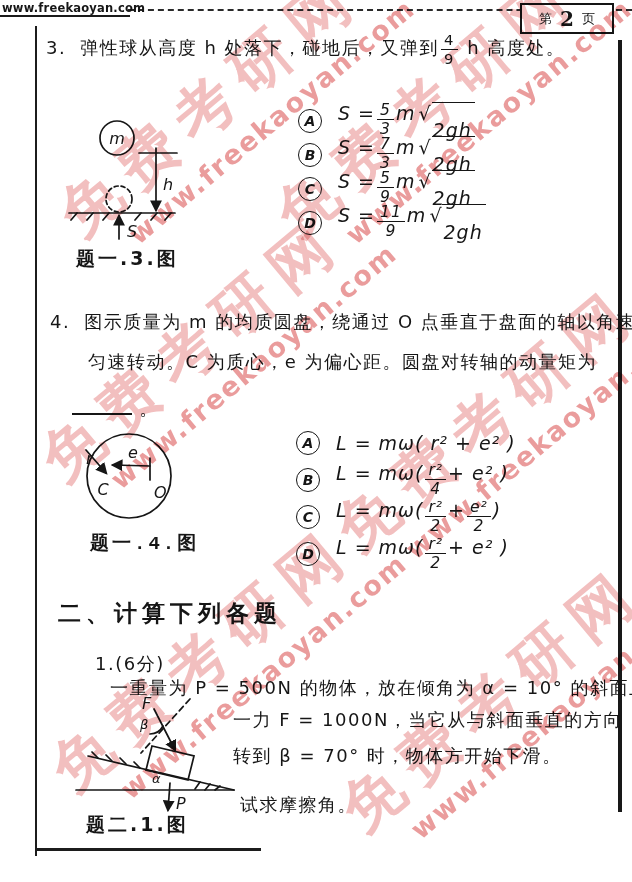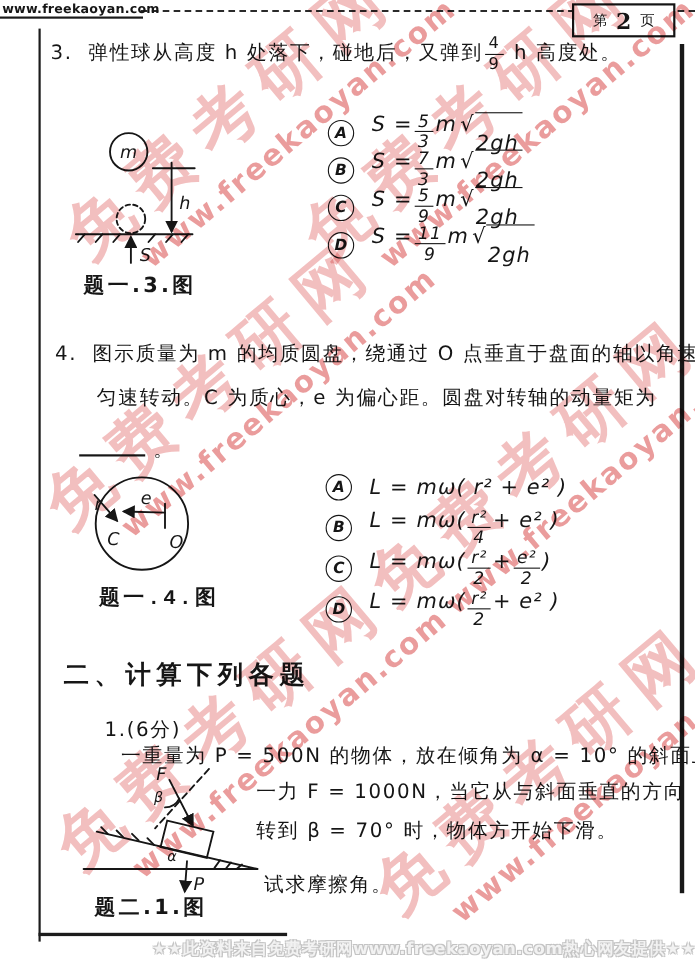--- a/index.html
+++ b/index.html
@@ -244,15 +244,14 @@
     <text class="svg-label" x="100" y="16">F</text>
     <line class="stroke" x1="148" y1="6" x2="99" y2="60" stroke-dasharray="6 4"></line>
     <path class="stroke" d="M121,33 A15,15 0 0 1 108,41"></path>
     <text class="svg-label-sm" x="98" y="36">β</text>
     <text class="svg-label-sm" x="110" y="90">α</text>
     <line class="stroke" x1="128" y1="90" x2="126" y2="117" marker-end="url(#ah)"></line>
     <text class="svg-label" x="134" y="116">P</text>
   </svg>
   <div class="abs caption" style="left:86px;top:812px;">题二.1.图</div>
 
-  <div class="abs footer">★★此资料来自免费考研网www.freekaoyan.com热心网友提供★★</div>
 
 </div>
 
 </body></html>

